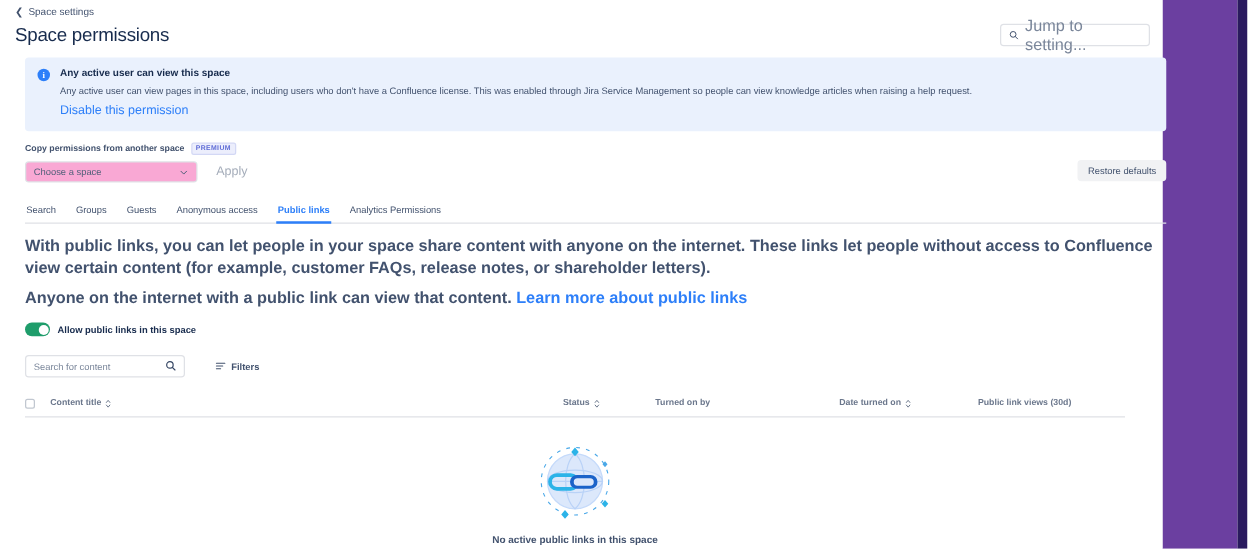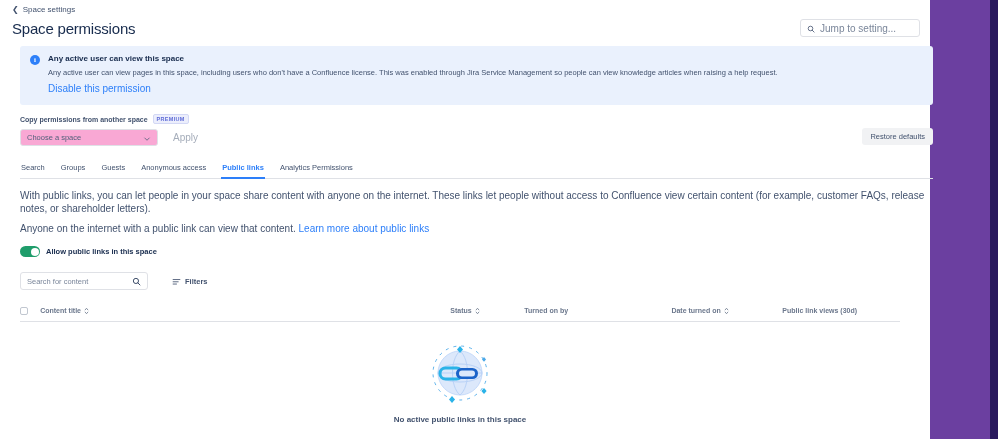--- a/index.html
+++ b/index.html
@@ -43,21 +43,21 @@
     font-size: 15px; font-weight: 400; color: #172b4d;
     letter-spacing: -0.2px; padding: 4px 0 0 2px;
   }
 
   
   .jump-search {
     position: absolute; top: 19px; left: 800px; width: 120px; height: 18px;
     border: 1px solid #dfe1e6; border-radius: 3px; background: #fff;
     display: flex; align-items: center; gap: 5px; padding: 0 6px;
   }
-  .jump-search .ph { font-size: 10px; color: #7a869a; }
+  .jump-search .ph { font-size: 13px; color: #7a869a; }
   .mini-icon { flex: 0 0 auto; display: block; }
 
   
   .banner {
     position: relative; margin: 9px 0 0 10px; width: 913px;
     background: #eaf1fd; border-radius: 3px;
     padding: 8px 10px 9px 10px; display: flex; gap: 8px;
   }
   .info-dot {
     flex: 0 0 auto; width: 10px; height: 10px; border-radius: 50%;
@@ -105,22 +105,22 @@
     border-bottom: 1px solid #dfe1e6; padding-bottom: 0;
   }
   .tab {
     font-size: 7.5px; color: #42526e; padding: 3px 1px 5px 1px;
     cursor: pointer; border-bottom: 2px solid transparent; margin-bottom: -1px;
   }
   .tab.active { color: #2d7ff9; font-weight: 700; border-bottom-color: #2d7ff9; }
 
   
   .desc {
-    margin: 10px 0 0 10px; width: 913px; font-size: 10px;
-    color: #42526e; line-height: 1.3;
+    margin: 10px 0 0 10px; width: 913px; font-size: 13px;
+    color: #42526e; line-height: 1.3; font-weight: bold;
   }
   .desc.second { margin-top: 7px; }
   .inline-link { color: #2d7ff9; cursor: pointer; }
 
   
   .toggle-row {
     margin: 11px 0 0 10px; display: flex; align-items: center; gap: 6px;
   }
   .toggle {
     width: 20px; height: 11px; border-radius: 6px; background: #1f9d6b;

